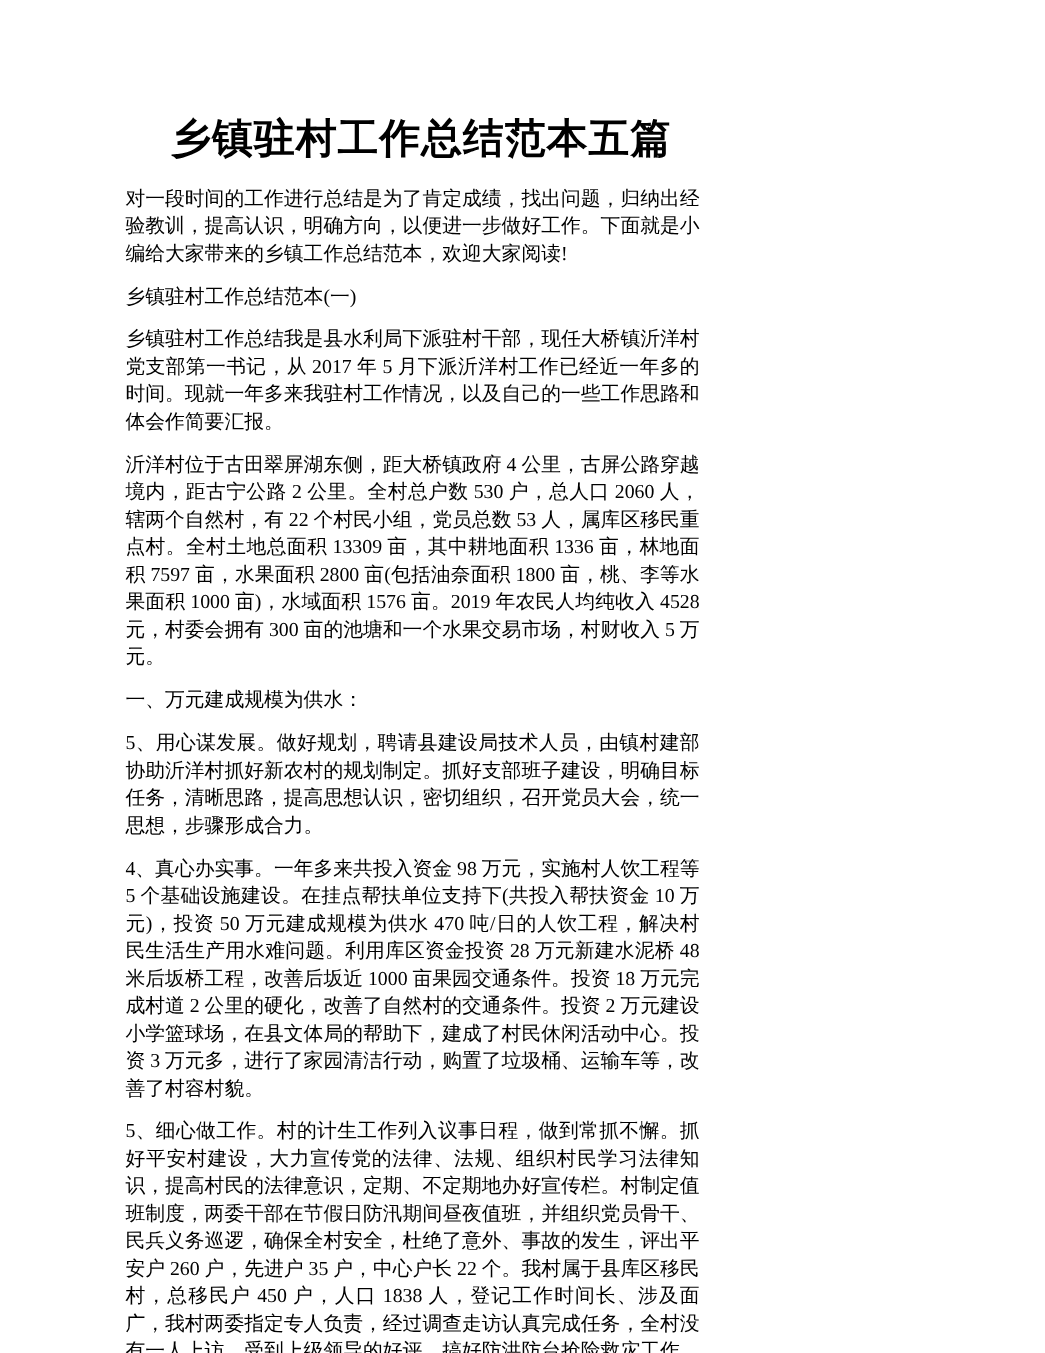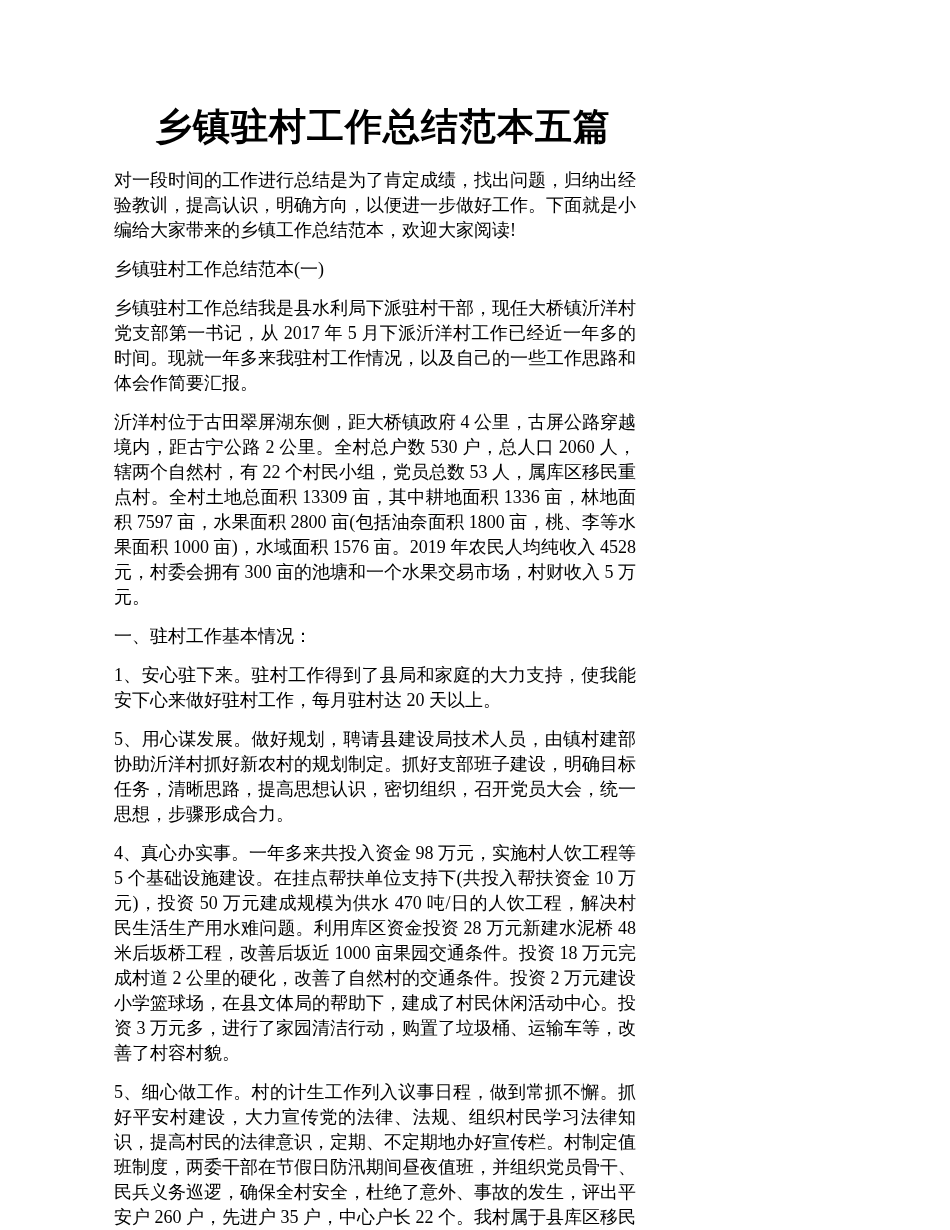--- a/index.html
+++ b/index.html
@@ -41,19 +41,18 @@
 <body>
 
 <div class="page">
   <h1 class="doc-title">乡镇驻村工作总结范本五篇</h1>
 
   <div class="doc-body">
     <p>对一段时间的工作进行总结是为了肯定成绩，找出问题，归纳出经验教训，提高认识，明确方向，以便进一步做好工作。下面就是小编给大家带来的乡镇工作总结范本，欢迎大家阅读!</p>
     <p>乡镇驻村工作总结范本(一)</p>
     <p>乡镇驻村工作总结我是县水利局下派驻村干部，现任大桥镇沂洋村党支部第一书记，从 2017 年 5 月下派沂洋村工作已经近一年多的时间。现就一年多来我驻村工作情况，以及自己的一些工作思路和体会作简要汇报。</p>
     <p>沂洋村位于古田翠屏湖东侧，距大桥镇政府 4 公里，古屏公路穿越境内，距古宁公路 2 公里。全村总户数 530 户，总人口 2060 人，辖两个自然村，有 22 个村民小组，党员总数 53 人，属库区移民重点村。全村土地总面积 13309 亩，其中耕地面积 1336 亩，林地面积 7597 亩，水果面积 2800 亩(包括油奈面积 1800 亩，桃、李等水果面积 1000 亩)，水域面积 1576 亩。2019 年农民人均纯收入 4528 元，村委会拥有 300 亩的池塘和一个水果交易市场，村财收入 5 万元。</p>
-    <p>一、驻村工作基本情况：</p>
-    <p>1、安心驻下来。驻村工作得到了县局和家庭的大力支持，使我能安下心来做好驻村工作，每月驻村达 20 天以上。</p>
+    <p>一、万元建成规模为供水：</p>
     <p>5、用心谋发展。做好规划，聘请县建设局技术人员，由镇村建部协助沂洋村抓好新农村的规划制定。抓好支部班子建设，明确目标任务，清晰思路，提高思想认识，密切组织，召开党员大会，统一思想，步骤形成合力。</p>
     <p>4、真心办实事。一年多来共投入资金 98 万元，实施村人饮工程等 5 个基础设施建设。在挂点帮扶单位支持下(共投入帮扶资金 10 万元)，投资 50 万元建成规模为供水 470 吨/日的人饮工程，解决村民生活生产用水难问题。利用库区资金投资 28 万元新建水泥桥 48 米后坂桥工程，改善后坂近 1000 亩果园交通条件。投资 18 万元完成村道 2 公里的硬化，改善了自然村的交通条件。投资 2 万元建设小学篮球场，在县文体局的帮助下，建成了村民休闲活动中心。投资 3 万元多，进行了家园清洁行动，购置了垃圾桶、运输车等，改善了村容村貌。</p>
     <p>5、细心做工作。村的计生工作列入议事日程，做到常抓不懈。抓好平安村建设，大力宣传党的法律、法规、组织村民学习法律知识，提高村民的法律意识，定期、不定期地办好宣传栏。村制定值班制度，两委干部在节假日防汛期间昼夜值班，并组织党员骨干、民兵义务巡逻，确保全村安全，杜绝了意外、事故的发生，评出平安户 260 户，先进户 35 户，中心户长 22 个。我村属于县库区移民村，总移民户 450 户，人口 1838 人，登记工作时间长、涉及面广，我村两委指定专人负责，经过调查走访认真完成任务，全村没有一人上访，受到上级领导的好评。搞好防洪防台抢险救灾工作，制定应急预案。2019 年“圣帕”台</p>
   </div>
 </div>
 
 </body></html>

